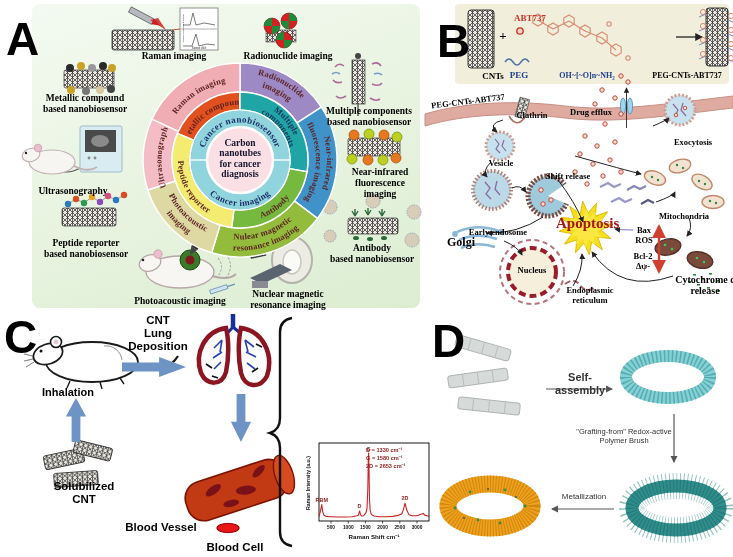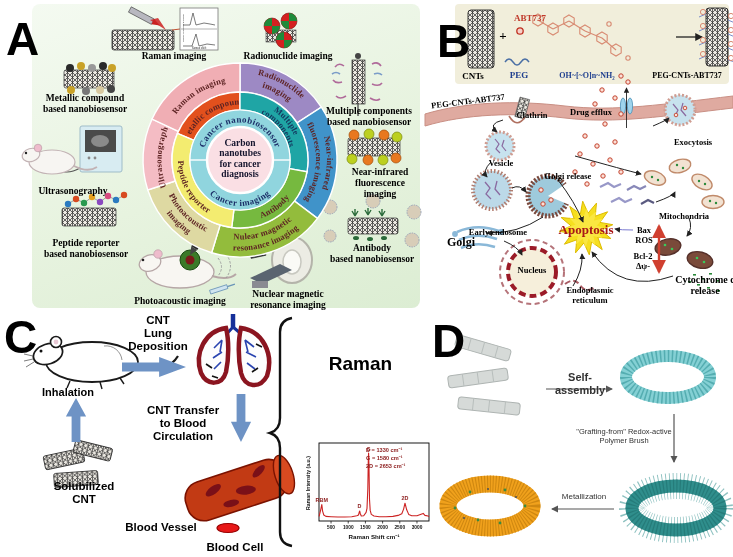--- a/index.html
+++ b/index.html
@@ -585,73 +585,67 @@
   <div class="lbl serif" style="left:322px;top:243px;width:100px;font-size:9.5px">
     <span class="lline">Antibody</span>
     <span class="lline">based nanobiosensor</span>
   </div>
   <div class="lbl serif" style="left:128px;top:296px;width:104px;font-size:9.5px">Photoacoustic imaging</div>
   <div class="lbl serif" style="left:240px;top:289px;width:96px;font-size:9.5px">
     <span class="lline">Nuclear magnetic</span>
     <span class="lline">resonance imaging</span>
   </div>
 
-  <div class="lbl serif" style="left:448px;top:71px;width:50px;font-size:9px">CNTs</div>
+  <div class="lbl serif" style="left:468px;top:71px;width:50px;font-size:9px">CNTs</div>
   <div class="lbl serif" style="left:496px;top:29px;width:14px;font-size:13px">+</div>
   <div class="lbl serif" style="left:506px;top:13px;width:48px;font-size:9px;color:#c0392b">ABT737</div>
   <div class="lbl serif" style="left:501px;top:70px;width:36px;font-size:9px;color:#1f3f8f">PEG</div>
   <div class="lbl serif" style="left:537px;top:71px;width:100px;font-size:8px;color:#1f3f8f">OH~[~O]n~NH₂</div>
   <div class="lbl serif" style="left:642px;top:71px;width:90px;font-size:8px">PEG-CNTs-ABT737</div>
   <div class="lbl serif" style="left:427px;top:97px;width:82px;font-size:8.5px;transform:rotate(-7deg)">PEG-CNTs-ABT737</div>
   <div class="lbl serif" style="left:508px;top:111px;width:48px;font-size:8.5px">Clathrin</div>
   <div class="lbl serif" style="left:562px;top:108px;width:58px;font-size:8.5px">Drug efflux</div>
   <div class="lbl serif" style="left:663px;top:138px;width:60px;font-size:8.5px">Exocytosis</div>
   <div class="lbl serif" style="left:478px;top:159px;width:46px;font-size:8.5px">Vesicle</div>
-  <div class="lbl serif" style="left:536px;top:172px;width:64px;font-size:8.5px">Golgi release</div>
+  <div class="lbl serif" style="left:536px;top:172px;width:64px;font-size:8.5px">Shift release</div>
   <div class="lbl serif" style="left:456px;top:228px;width:84px;font-size:8.5px">Early endosome</div>
   <div class="lbl serif" style="left:442px;top:236px;width:38px;font-size:12px">Golgi</div>
   <div class="lbl serif" style="left:506px;top:266px;width:52px;font-size:8.5px">Nucleus</div>
   <div class="lbl serif" style="left:548px;top:286px;width:84px;font-size:8.5px">
     <span class="lline">Endoplasmic</span>
     <span class="lline">reticulum</span>
   </div>
-  <div class="lbl serif" style="left:556px;top:223px;width:60px;font-size:13px;color:#a81818">Apoptosis</div>
+  <div class="lbl serif" style="left:556px;top:215px;width:60px;font-size:15px;color:#a81818">Apoptosis</div>
   <div class="lbl serif" style="left:626px;top:226px;width:36px;font-size:8.5px">
     <span class="lline">Bax</span>
     <span class="lline">ROS</span>
   </div>
   <div class="lbl serif" style="left:624px;top:252px;width:38px;font-size:8.5px">
     <span class="lline">Bcl-2</span>
     <span class="lline">Δψ-</span>
   </div>
   <div class="lbl serif" style="left:645px;top:212px;width:78px;font-size:8.5px">Mitochondria</div>
   <div class="lbl serif" style="left:664px;top:274px;width:82px;font-size:10px">
     <span class="lline">Cytochrome c</span>
     <span class="lline">release</span>
   </div>
 
   <div class="lbl sans" style="left:32px;top:386px;width:72px;font-size:11px">Inhalation</div>
   <div class="lbl sans" style="left:126px;top:314px;width:64px;font-size:11.5px">
     <span class="lline">CNT</span>
     <span class="lline">Lung</span>
     <span class="lline">Deposition</span>
   </div>
-  <div class="lbl sans" style="left:138px;top:404px;width:90px;font-size:11.5px">
-    <span class="lline">CNT Transfer</span>
-    <span class="lline">to Blood</span>
-    <span class="lline">Circulation</span>
-  </div>
   <div class="lbl sans" style="left:40px;top:480px;width:88px;font-size:11.5px">
     <span class="lline">Solubilized</span>
     <span class="lline">CNT</span>
   </div>
   <div class="lbl sans" style="left:124px;top:521px;width:74px;font-size:11.5px">Blood Vessel</div>
   <div class="lbl sans" style="left:203px;top:541px;width:64px;font-size:11.5px">Blood Cell</div>
   <div class="lbl sans" style="left:303px;top:352px;width:115px;font-size:19px;line-height:1.25">
-    <span class="lline">Raman</span>
   </div>
 
   <div class="barrow" style="left:122px;top:356px;width:64px;height:22px"></div>
   <div class="barrow" style="left:54px;top:409px;width:44px;height:22px;transform:rotate(-90deg)"></div>
   <div class="barrow" style="left:217px;top:407px;width:48px;height:22px;transform:rotate(90deg)"></div>
 
   <div class="lbl sans" style="left:544px;top:371px;width:72px;font-size:11px;font-weight:bold;color:#333">Self-assembly</div>
   <div class="lbl sans" style="left:562px;top:428px;width:124px;font-size:7.5px;font-weight:normal;color:#333">
     <span class="lline">"Grafting-from" Redox-active</span>
     <span class="lline">Polymer Brush</span>

